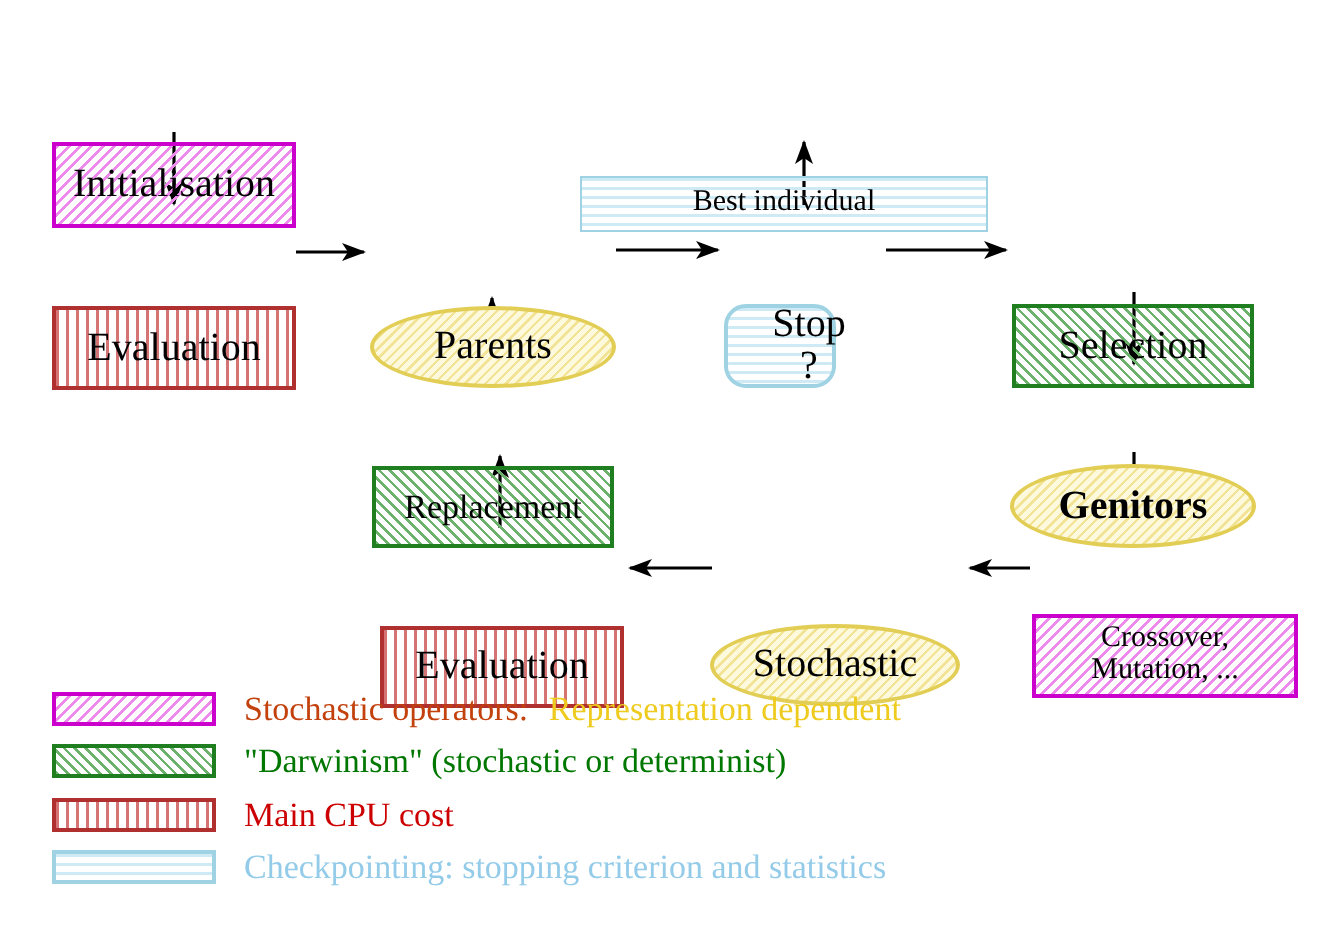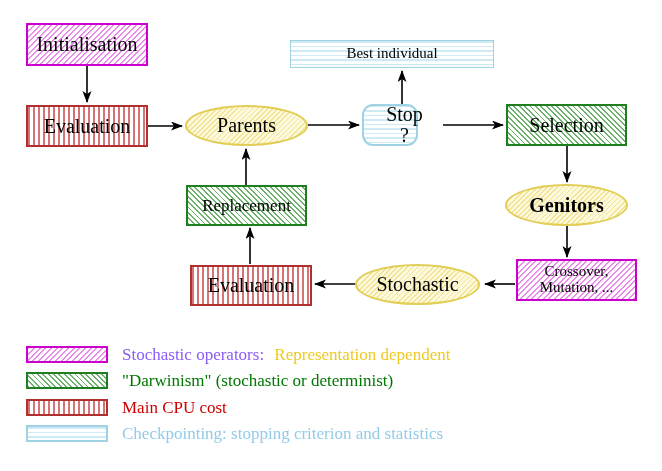--- a/index.html
+++ b/index.html
@@ -2,21 +2,21 @@
 <html><head>
 <meta charset="utf-8">
 <style>
   html,body{margin:0;padding:0;background:#fff;}
   #canvas{
     position:relative;width:662px;height:471px;background:#ffffff;
     font-family:"Liberation Serif","DejaVu Serif",serif;overflow:hidden;
   }
   .node{
     position:absolute;display:flex;align-items:center;justify-content:center;
-    color:#000;text-align:center;box-sizing:border-box;line-height:1.05;
+    color:#000;text-align:center;box-sizing:border-box;line-height:1.05;margin-top:48px;
   }
   
   .hatch-magenta{
     border:2px solid #cc00cc;
     background:repeating-linear-gradient(135deg,#ec8bec 0 1.4px,rgba(0,0,0,0) 1.4px 4px);
   }
   .stripe-red{
     border:2px solid #b03030;
     background:repeating-linear-gradient(90deg,#d47474 0 1.6px,rgba(0,0,0,0) 1.6px 5px);
   }
@@ -42,21 +42,21 @@
     position:absolute;left:328px;top:162px;width:168px;height:90px;
     border:5px dashed #f08484;border-radius:50%;box-sizing:border-box;
     display:flex;align-items:center;justify-content:center;
     color:#ee8a8a;font-size:21px;
   }
   
   #arrows{position:absolute;left:0;top:0;width:662px;height:471px;pointer-events:none;}
   
   .legend-swatch{position:absolute;left:26px;width:82px;height:17px;box-sizing:border-box;}
   .legend-text{position:absolute;left:122px;font-size:17px;white-space:nowrap;}
-  .lg-magenta{color:#8b5cf6;}
+  .lg-magenta{color:#c2410c;}
   .lg-gold{color:#eecb1e;}
   .lg-green{color:#007700;}
   .lg-red{color:#cc0000;}
   .lg-cyan{color:#93cbe9;}
 </style>
 </head>
 <body>
 
 <div id="canvas">
 
@@ -93,21 +93,21 @@
 
   <div class="node hatch-green fs17" style="left:186px;top:185px;width:121px;height:41px;">Replacement</div>
 
 
   <div class="node hatch-yellow ellipse fs20" style="left:505px;top:184px;width:123px;height:42px;font-weight:bold;">Genitors</div>
 
   <div class="node stripe-red fs20" style="left:190px;top:265px;width:122px;height:41px;">Evaluation</div>
 
   <div class="node hatch-yellow ellipse fs20" style="left:355px;top:264px;width:125px;height:41px;">Stochastic</div>
 
-  <div class="node hatch-magenta fs15" style="left:516px;top:259px;width:121px;height:42px;flex-direction:column;align-items:center;">
+  <div class="node hatch-magenta fs15" style="left:516px;top:259px;width:133px;height:42px;flex-direction:column;align-items:center;">
     <span>Crossover,</span>
     <span>Mutation, ...</span>
   </div>
 
   <div class="legend-swatch hatch-magenta" style="top:346px;"></div>
   <div class="legend-text" style="top:345px;">
     <span class="lg-magenta">Stochastic operators:</span>
     <span class="lg-gold" style="margin-left:6px;margin-top:24px;">Representation dependent</span>
   </div>
 

